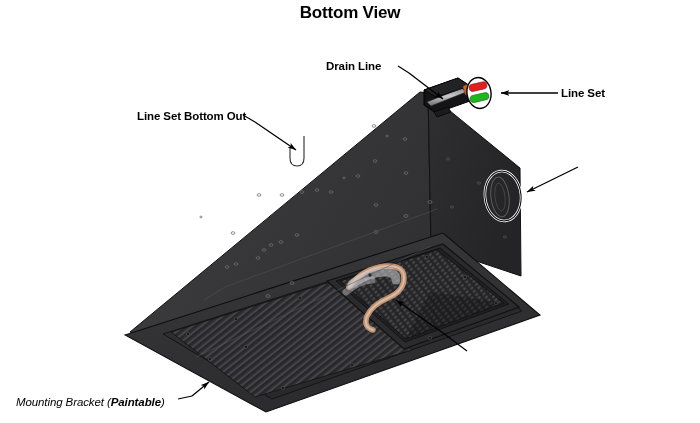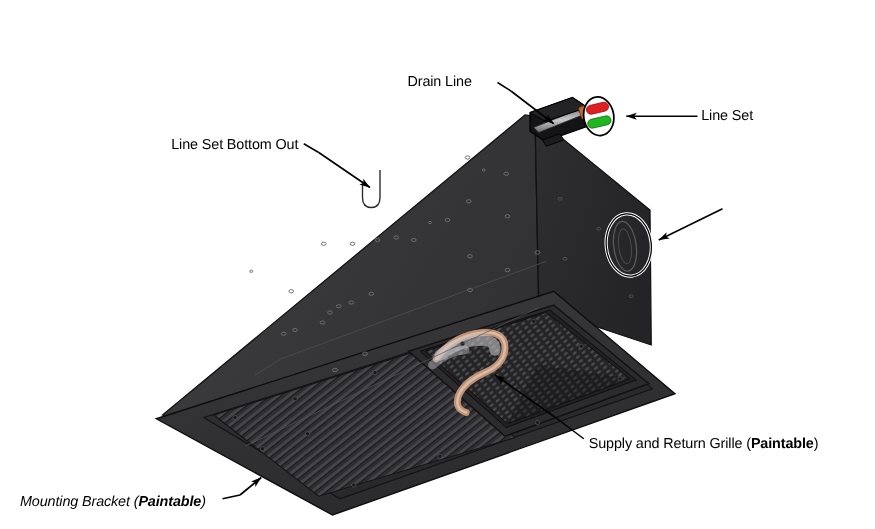--- a/index.html
+++ b/index.html
@@ -36,21 +36,21 @@
     font-size: 17px;
     font-weight: bold;
     letter-spacing: -0.2px;
     line-height: 26px;
     color: #000;
     white-space: nowrap;
   }
   .callout {
     position: absolute;
     font-size: 11.5px;
-    font-weight: normal;
+    font-weight: bold;
     line-height: 13px;
     color: #000;
     white-space: nowrap;
     letter-spacing: -0.1px;
   }
   .callout.reg {
     font-weight: normal;
   }
   .callout .b {
     font-weight: bold;
@@ -231,25 +231,25 @@
       <path d="M578,167 L527,192" marker-end="url(#arrowhead)"></path>
 
       <path d="M467,351 L443,333" stroke-width="1.2"></path>
       <path d="M443,333 L396,300" marker-end="url(#arrowhead)"></path>
 
       <path d="M178,399 L192,396" stroke-width="1.2"></path>
       <path d="M192,396 L209,382" marker-end="url(#arrowhead)"></path>
     </g>
   </svg>
 
+  <div class="title">Bottom View</div>
 
   <div class="callout cl-drain">Drain Line</div>
 
   <div class="callout cl-lineset">Line Set</div>
 
   <div class="callout cl-lsko">Line Set Bottom Out</div>
 
 
-  <div class="callout reg cl-grille"><span>Supply and Return Grille (</span><span class="b">Paintable</span><span>)</span></div>
 
   <div class="callout reg cl-mount"><span>Mounting Bracket (</span><span class="b">Paintable</span><span>)</span></div>
 
 </div>
 
 </body></html>

